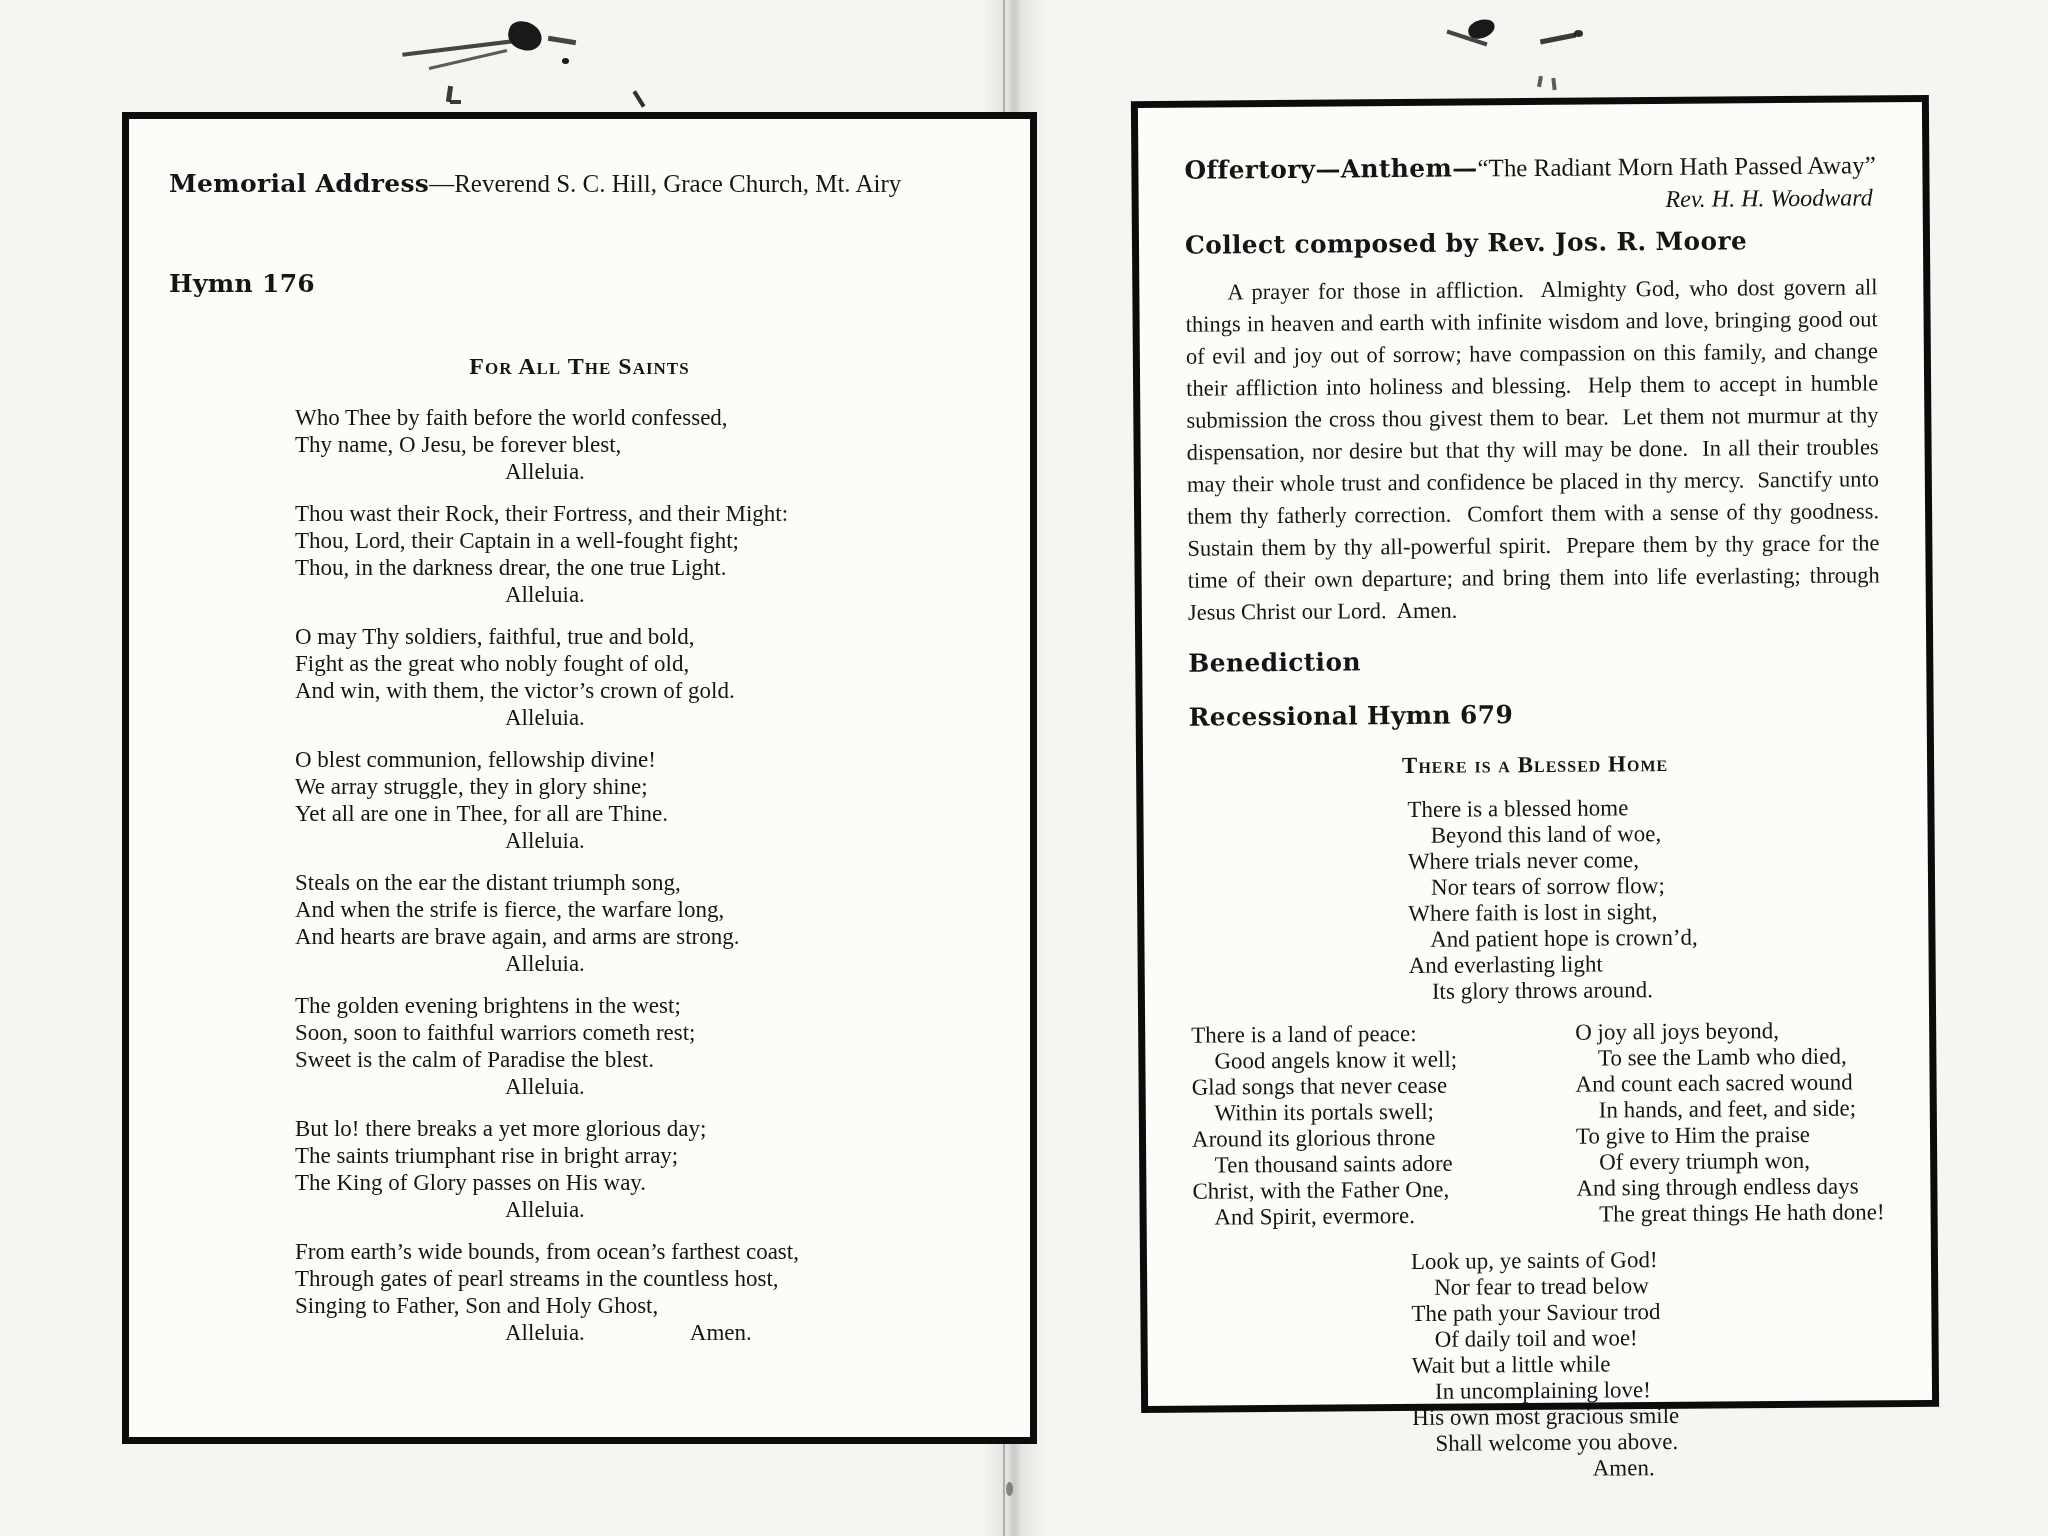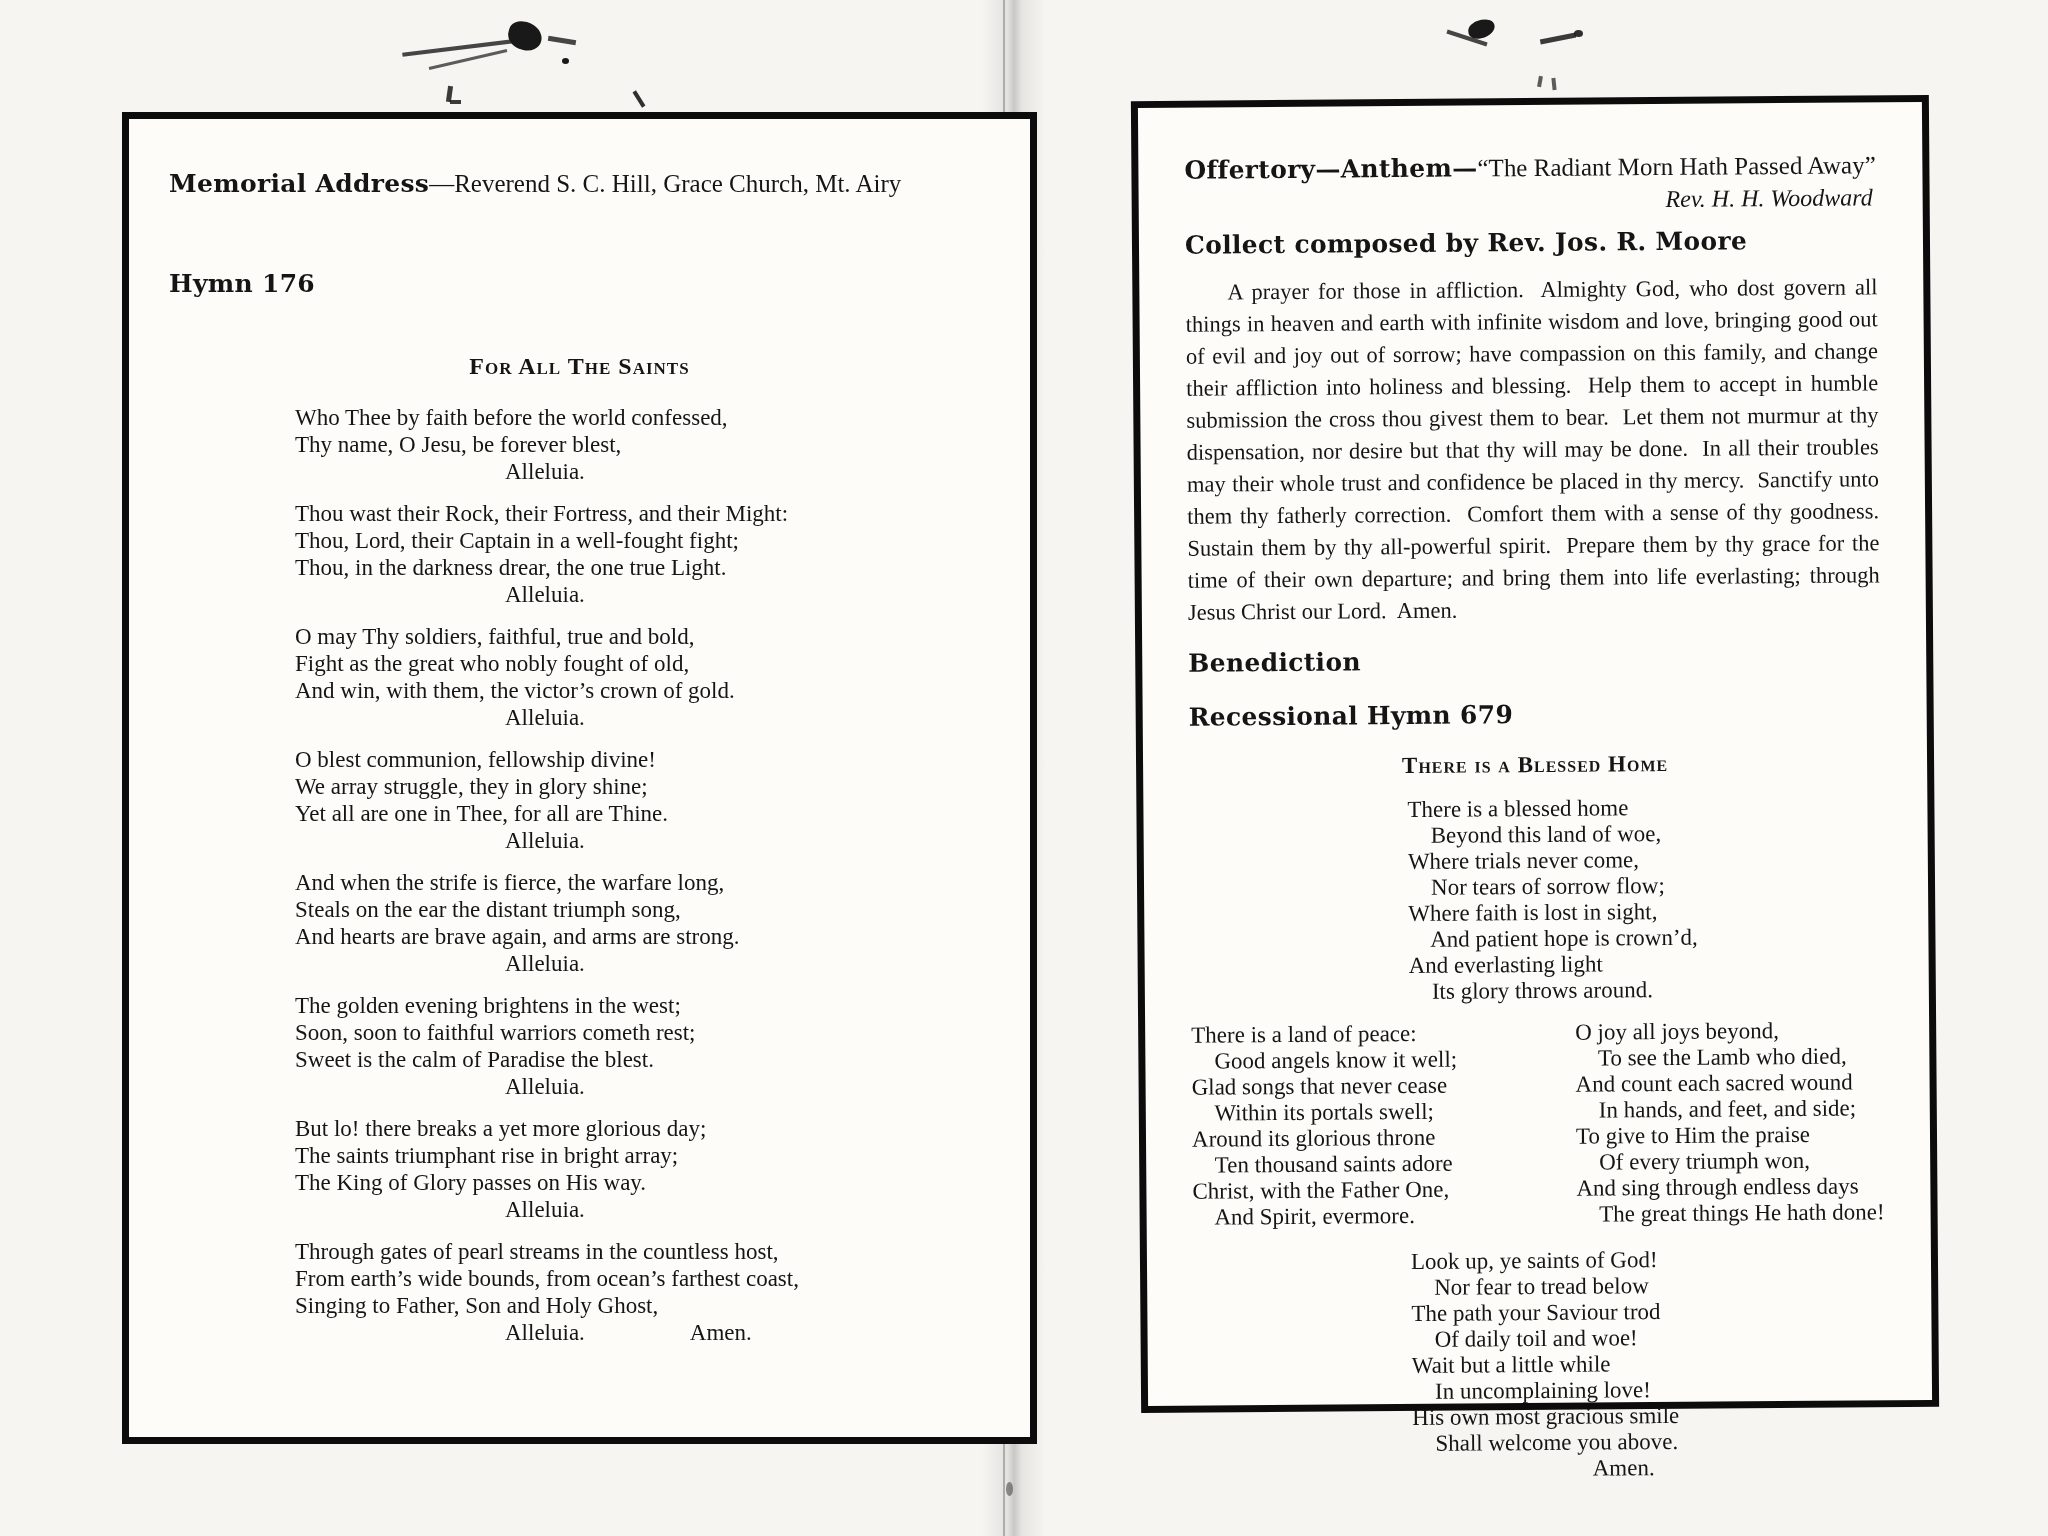--- a/index.html
+++ b/index.html
@@ -136,22 +136,22 @@
     <div class="stanza">
       <div>
           <div class="vline">O blest communion, fellowship divine!</div>
           <div class="vline">We array struggle, they in glory shine;</div>
           <div class="vline">Yet all are one in Thee, for all are Thine.</div>
         </div>
       <div class="alleluia">Alleluia.</div>
     </div>
     <div class="stanza">
       <div>
+          <div class="vline">Steals on the ear the distant triumph song,</div>
           <div class="vline">And when the strife is fierce, the warfare long,</div>
-          <div class="vline">Steals on the ear the distant triumph song,</div>
           <div class="vline">And hearts are brave again, and arms are strong.</div>
         </div>
       <div class="alleluia">Alleluia.</div>
     </div>
     <div class="stanza">
       <div>
           <div class="vline">The golden evening brightens in the west;</div>
           <div class="vline">Soon, soon to faithful warriors cometh rest;</div>
           <div class="vline">Sweet is the calm of Paradise the blest.</div>
         </div>
@@ -160,22 +160,22 @@
     <div class="stanza">
       <div>
           <div class="vline">But lo! there breaks a yet more glorious day;</div>
           <div class="vline">The saints triumphant rise in bright array;</div>
           <div class="vline">The King of Glory passes on His way.</div>
         </div>
       <div class="alleluia">Alleluia.</div>
     </div>
     <div class="stanza">
       <div>
+          <div class="vline">From earth’s wide bounds, from ocean’s farthest coast,</div>
           <div class="vline">Through gates of pearl streams in the countless host,</div>
-          <div class="vline">From earth’s wide bounds, from ocean’s farthest coast,</div>
           <div class="vline">Singing to Father, Son and Holy Ghost,</div>
         </div>
       <div class="refrain-row">
         <span class="alleluia">Alleluia.</span>
         <span class="amen">Amen.</span>
       </div>
     </div>
   </div>
 </div>
 

